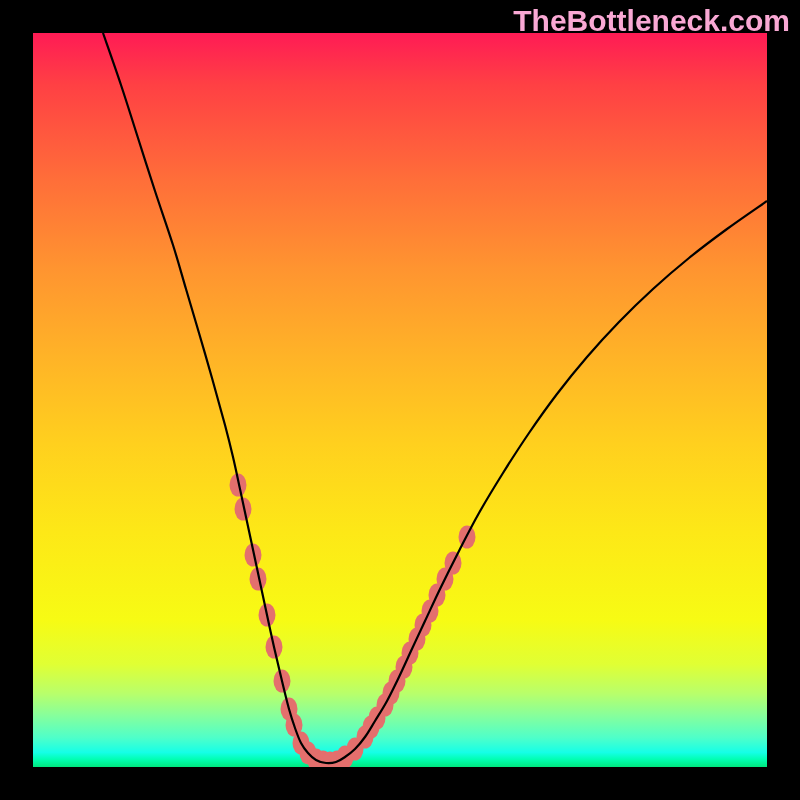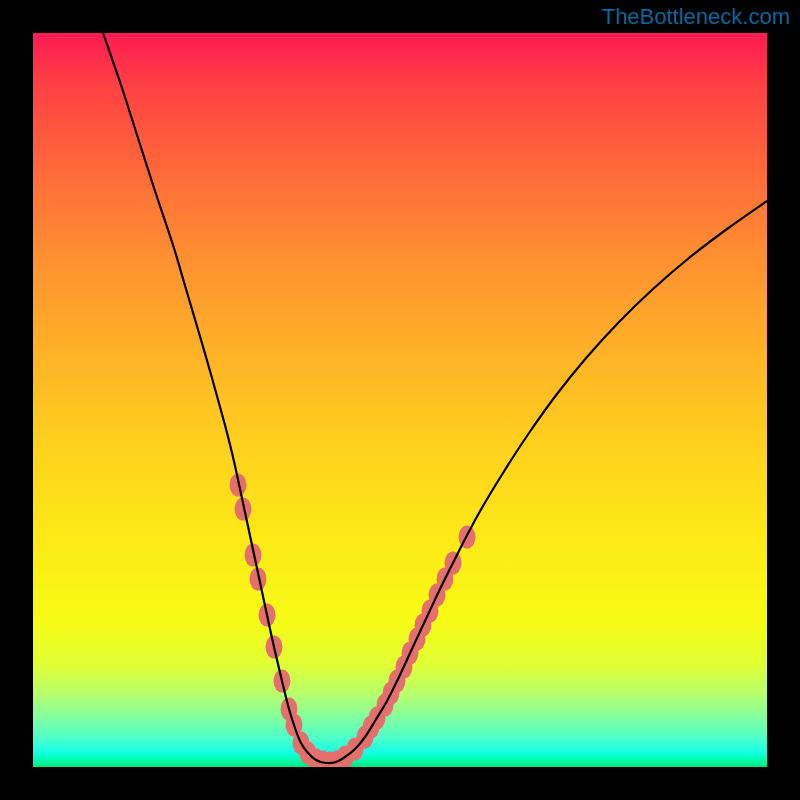--- a/index.html
+++ b/index.html
@@ -8,23 +8,23 @@
     width: 800px;
     height: 800px;
     background: #000;
     position: relative;
   }
   .watermark {
     position: absolute;
     top: 4px;
     right: 10px;
     font-family: Arial, Helvetica, sans-serif;
-    font-size: 22px;
-    color: #0369a1;
-    font-weight: 400;
+    font-size: 30px;
+    color: #f9a8d4;
+    font-weight: 700;
     z-index: 10;
   }
   .plot-area {
     position: absolute;
     left: 33px;
     top: 33px;
     width: 734px;
     height: 734px;
     background: linear-gradient(
       to bottom,

